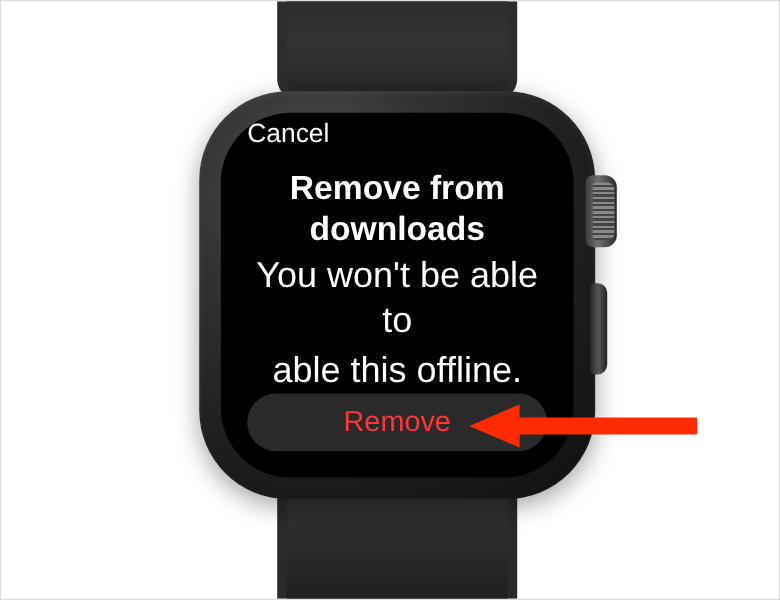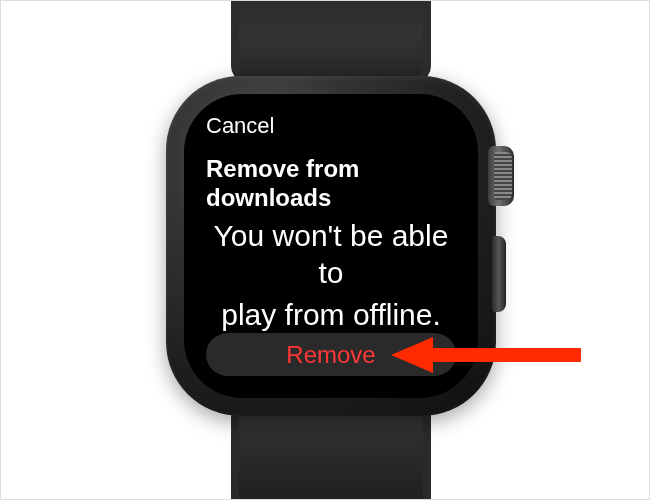--- a/index.html
+++ b/index.html
@@ -87,38 +87,39 @@
       background:linear-gradient(90deg,#2c2c2c,#555 50%,#222);
       border-radius:4px 8px 8px 4px;
     }
 
     
     .screen {
       position:absolute;
       left:18px; right:18px; top:18px; bottom:18px;
       background:#000;
       border-radius:58px;
-      padding:21px 22px 22px 22px;
+      padding:6px 22px 22px 22px;
       color:#fff;
       display:flex;
       flex-direction:column;
     }
 
     .cancel-link{
       font-size:22px;
       font-weight:400;
       line-height:1;
       margin-bottom:18px;
       align-self:flex-start;
       cursor:pointer;
     }
 
     .dialog-title{
-      font-size:24px;
+      font-size:28px;
       font-weight:700;
+      text-align:center;
       line-height:1.2;
     }
 
     .dialog-message{
       font-size:30px;
       font-weight:400;
       text-align:center;
       line-height:1.25;
       margin-top:4px;
     }
@@ -165,21 +166,21 @@
 
     <div class="cancel-link">Cancel</div>
 
     <div>
       <div class="dialog-title">Remove from</div>
       <div class="dialog-title">downloads</div>
     </div>
 
     <div>
       <div class="dialog-message">You won't be able to</div>
-      <div class="dialog-message">play from offline.</div>
+      <div class="dialog-message">able this offline.</div>
     </div>
 
     <div class="spacer"></div>
 
     <button class="remove-btn">Remove</button>
   </div>
 </div>
 
 <div class="arrow-wrap">
   <svg width="190" height="40" viewBox="0 0 190 40">

